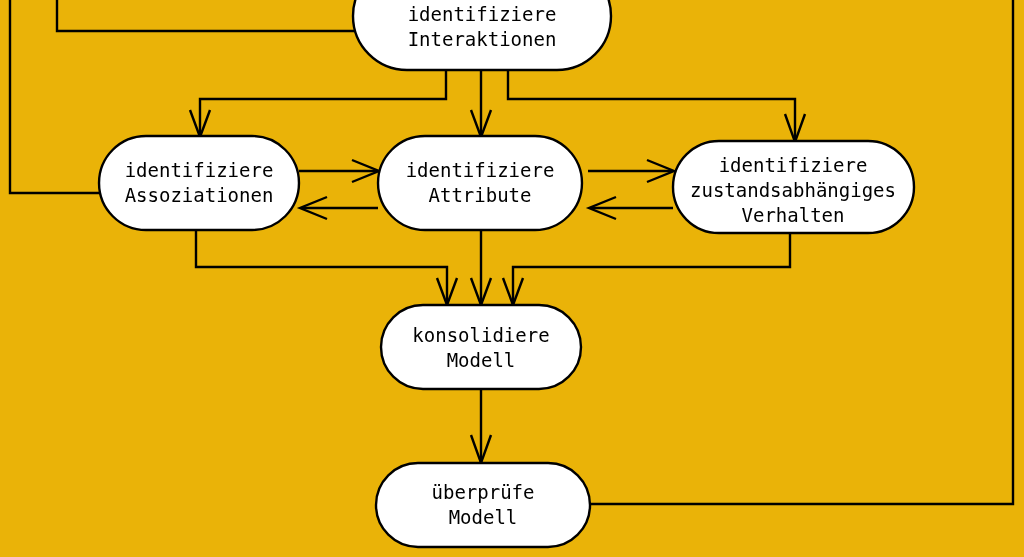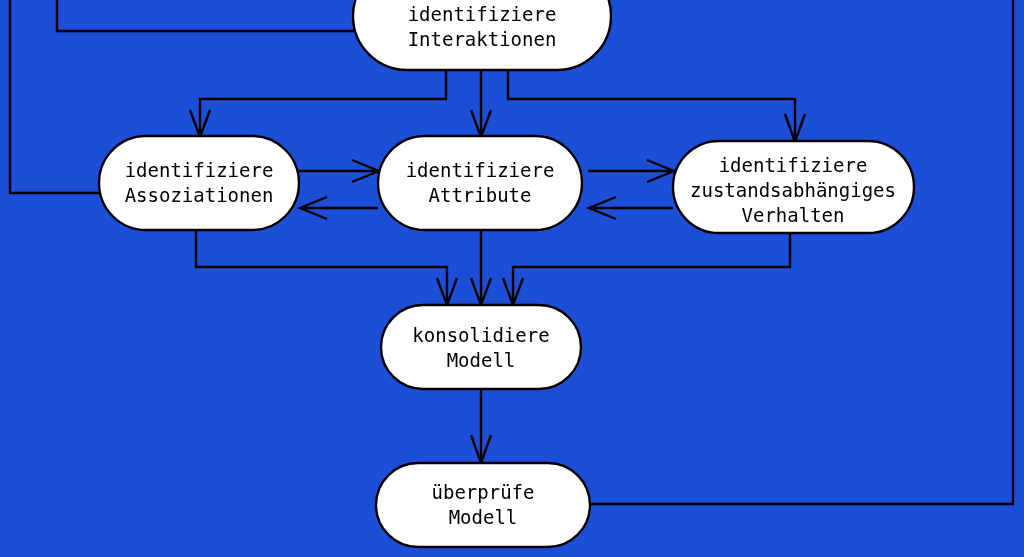--- a/index.html
+++ b/index.html
@@ -4,21 +4,21 @@
 <style>
   html, body {
     margin: 0;
     padding: 0;
     background: #ffffff;
   }
   #diagram-root {
     position: relative;
     width: 1024px;
     height: 557px;
-    background: #1d4ed8;
+    background: #eab308;
     overflow: hidden;
     font-family: "DejaVu Sans Mono", "Liberation Mono", monospace;
   }
   svg#flow-svg {
     position: absolute;
     top: 0;
     left: 0;
     width: 1024px;
     height: 557px;
     display: block;

